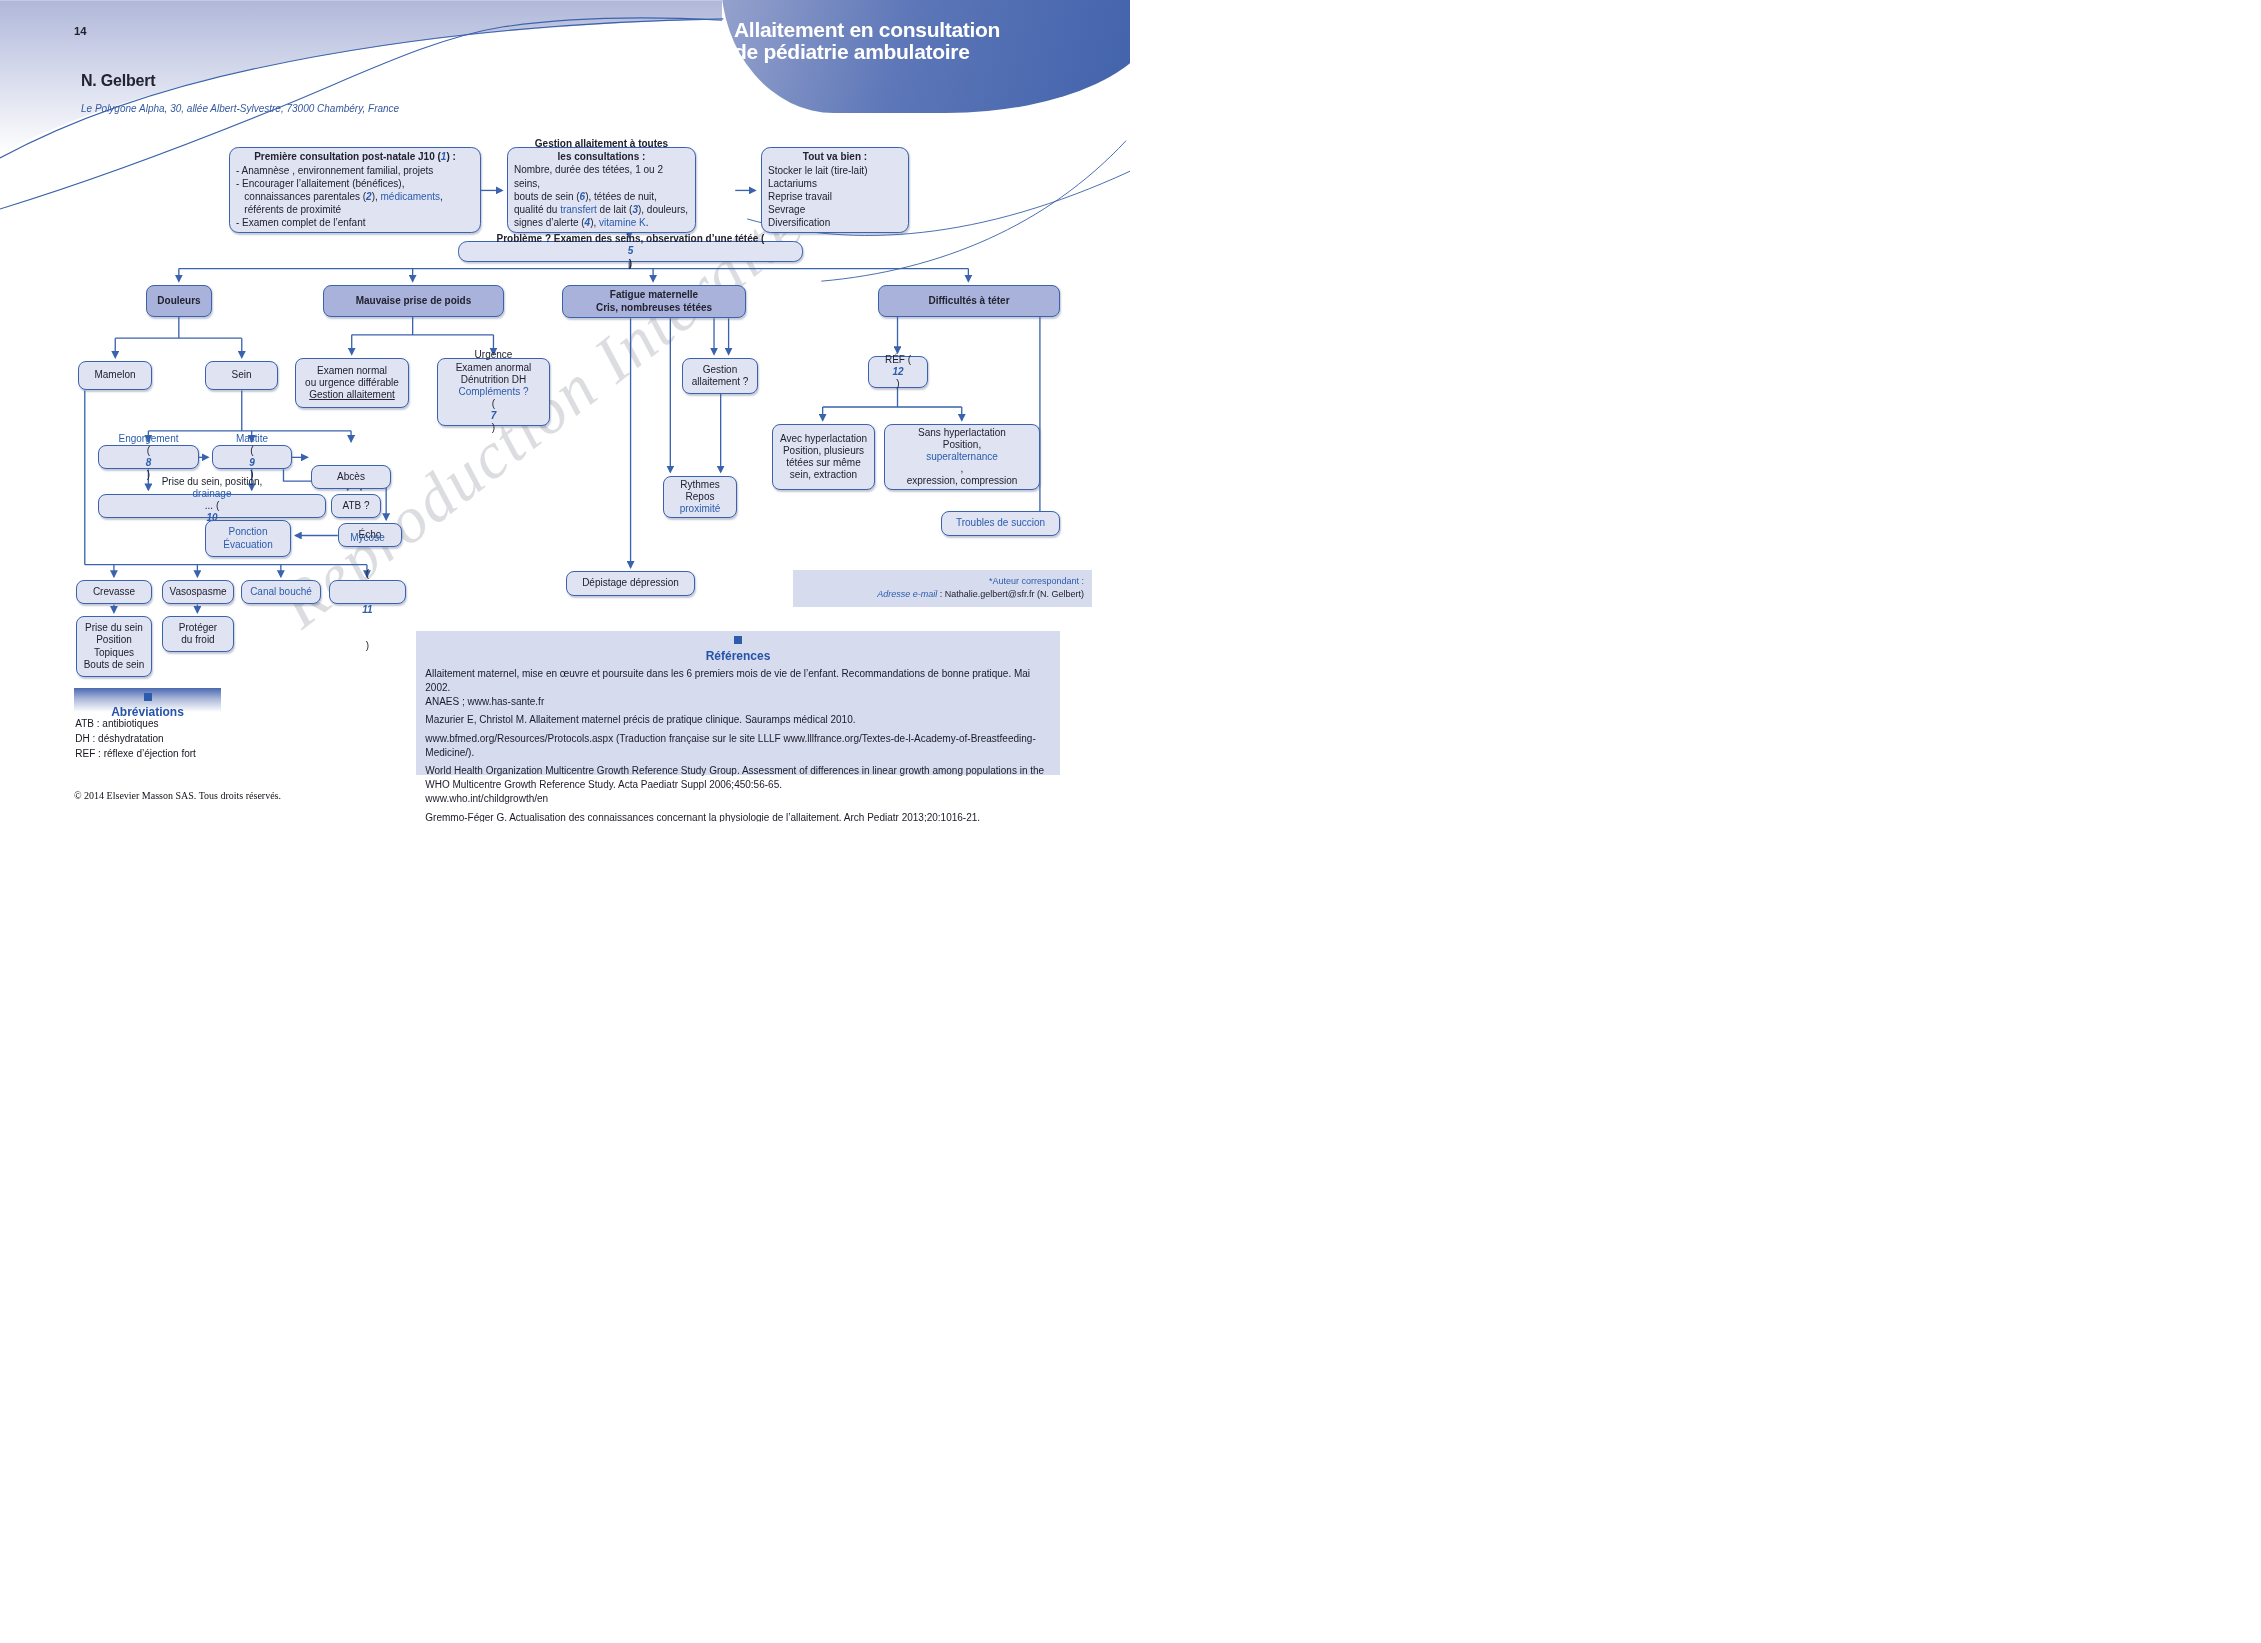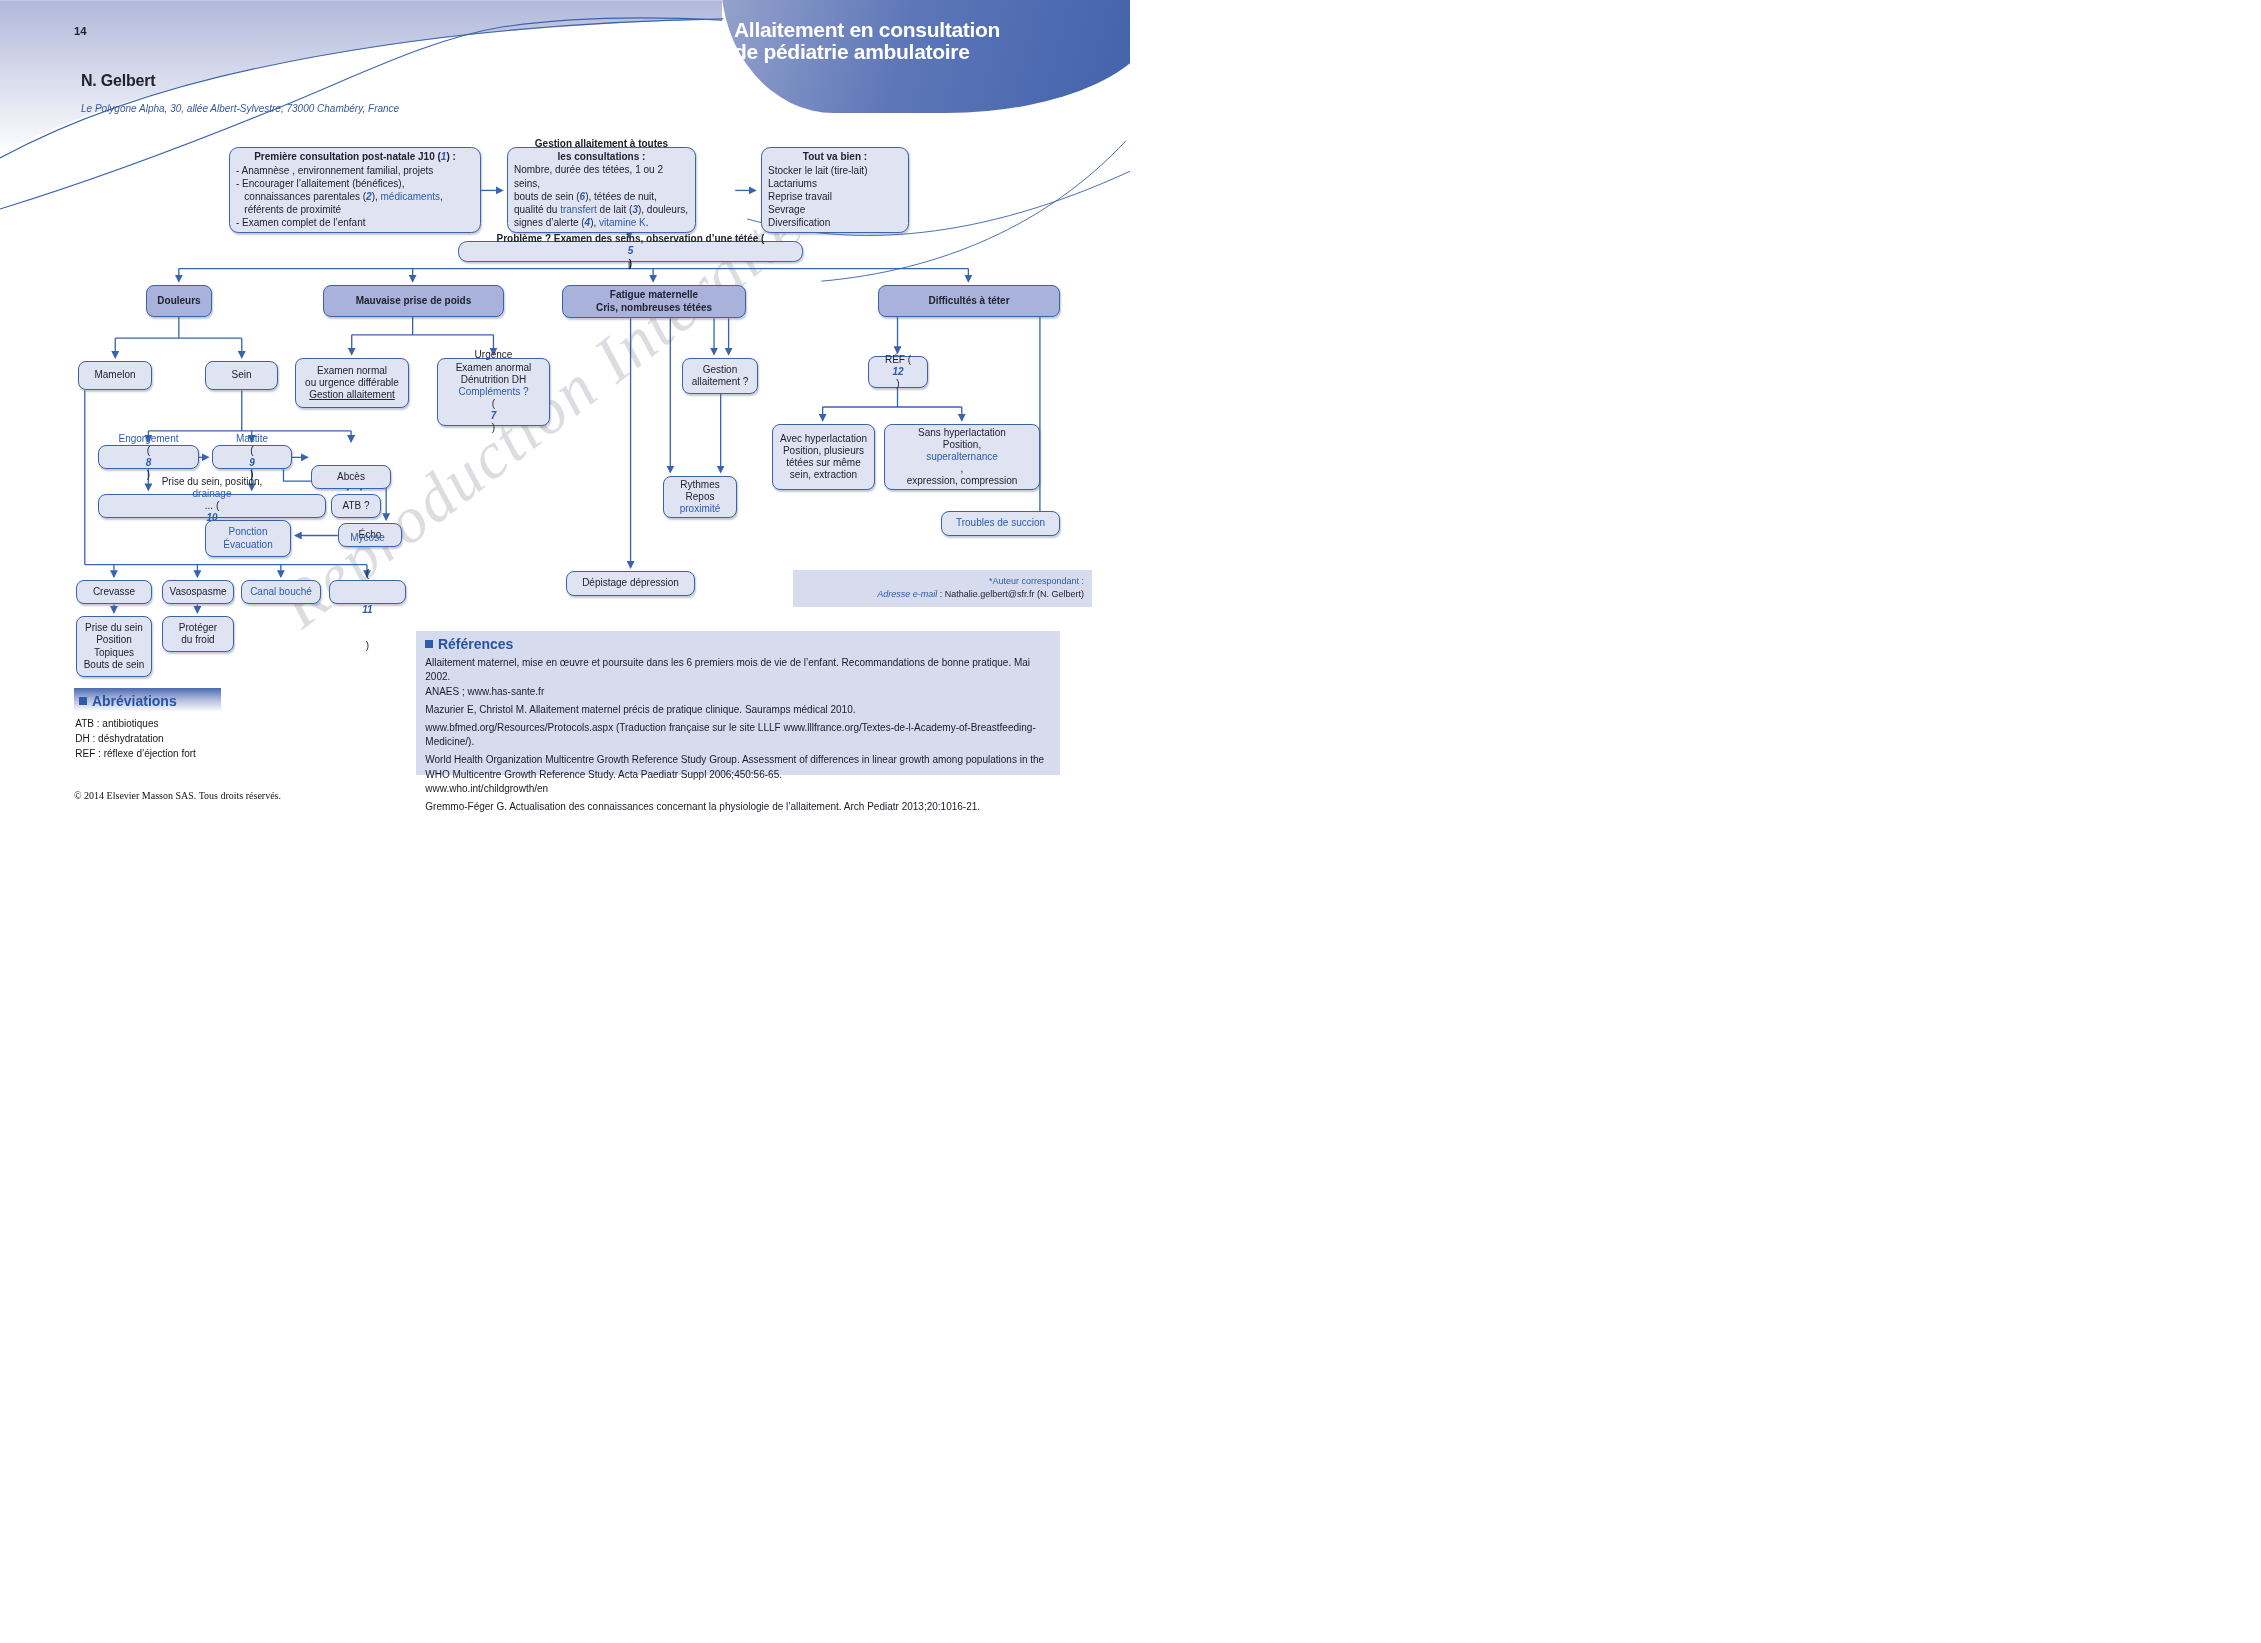--- a/index.html
+++ b/index.html
@@ -53,21 +53,21 @@
     border-bottom-right-radius:212px 99px;
   }
   #blobtitle{
     position:absolute;left:734px;top:18.6px;z-index:5;
     color:#ffffff;font-weight:bold;font-size:21px;line-height:1.08;
     letter-spacing:-0.3px;white-space:pre-line;
   }
   .panel{position:absolute;background:var(--panel);z-index:6;box-sizing:border-box;}
   #authorbox{left:761px;top:570px;width:299px;height:37px;padding:5.3px 8px;font-size:9px;line-height:1.45;text-align:right;white-space:pre-line;margin-left:32px;}
   #refs{left:416px;top:631px;width:644px;height:144px;padding:5.3px 9.3px;text-align:left;}
-  #refs .ptitle,#abbrev .ptitle{font-size:14px;font-weight:bold;color:#2553a8;display:flex;align-items:center;gap:4.6px;}
+  #refs .ptitle,#abbrev .ptitle{font-size:12px;font-weight:bold;color:#2553a8;display:flex;align-items:center;gap:4.6px;flex-direction:column;}
   .bullet{display:inline-block;width:8px;height:8px;background:#2e5cac;flex:0 0 auto;}
   #refs p{margin:4px 0 0 0;font-size:10px;line-height:1.42;color:#1a1a28;white-space:pre-line;}
   #abbrev{position:absolute;left:74px;top:688px;width:147px;z-index:6;text-align:left;}
   #abbrevhead{
     height:24px;box-sizing:border-box;padding:4.6px 5.3px 0 5.3px;
     background:linear-gradient(180deg,#4a69b0 0%,#aab7d9 45%,#ffffff 100%);
   }
   #abbrevlist{padding:4px 1.3px;font-size:10px;line-height:1.5;color:#15151f;white-space:pre-line;}
   #copyright{position:absolute;left:74px;top:790px;font-family:"Liberation Serif",serif;font-size:10px;color:#101018;z-index:6;}
 </style>

